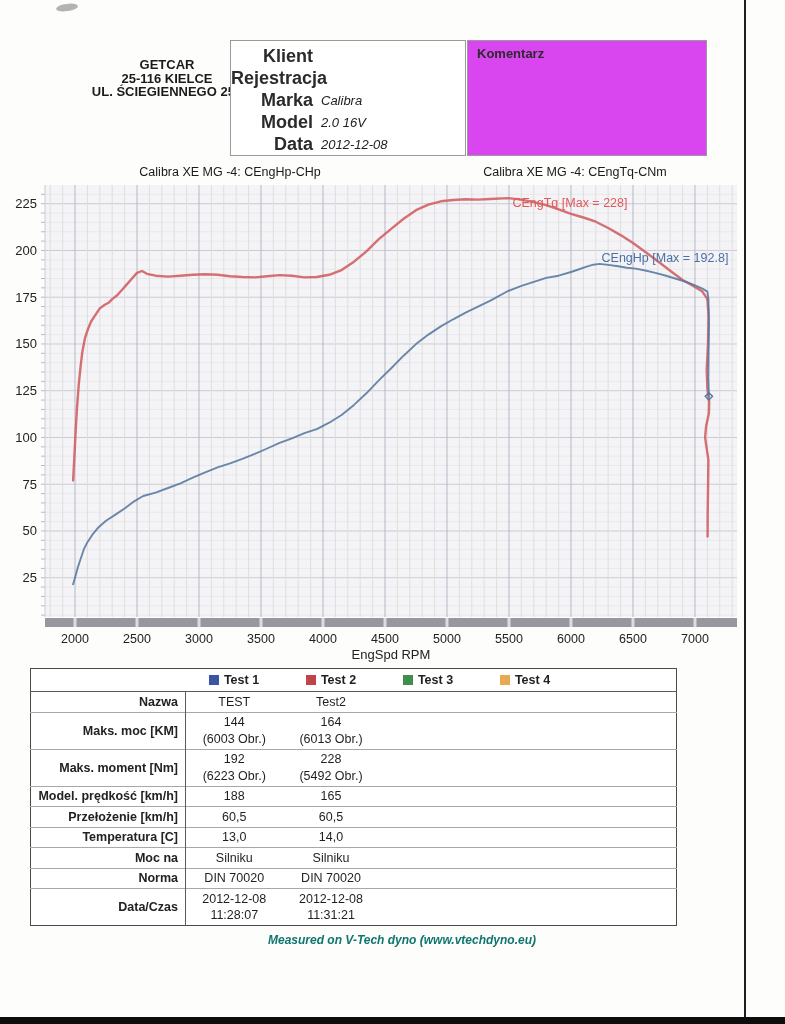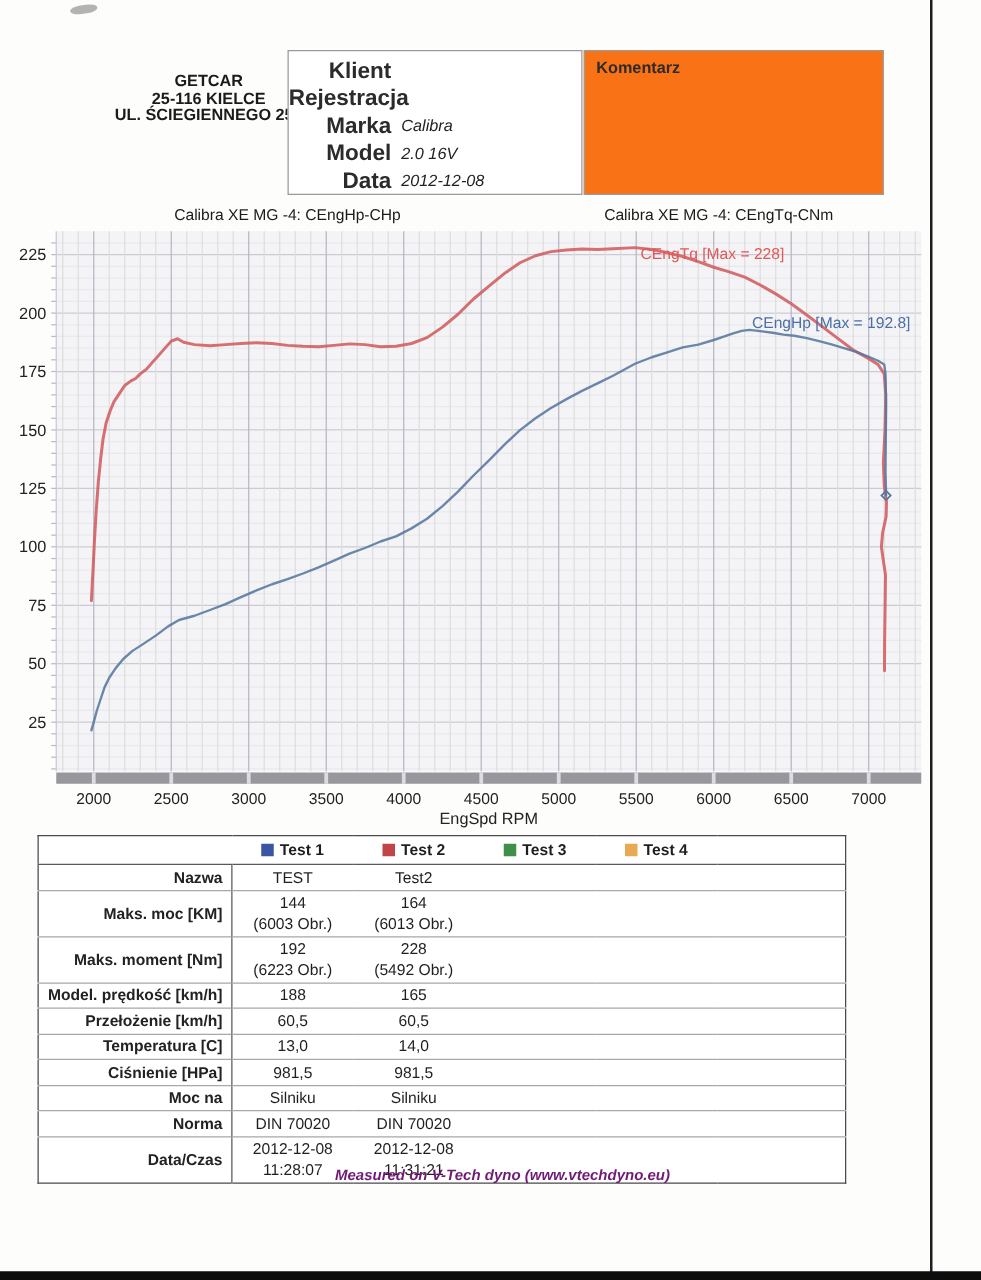--- a/index.html
+++ b/index.html
@@ -7,35 +7,35 @@
     width:785px;height:1024px;position:relative;overflow:hidden;
     background:#fdfdfb;font-family:"Liberation Sans",sans-serif;color:#1f1f1f;
   }
   .abs{position:absolute;}
   
   #company{left:52px;top:58px;width:230px;text-align:center;font-size:13px;font-weight:600;color:#1b1b1b;line-height:13.5px;}
   #client-box{left:230px;top:40px;width:236px;height:116px;border:1px solid #9a9a9a;background:#fff;box-sizing:border-box;padding-top:4px;}
   .c-row{display:flex;height:22px;align-items:center;}
   .c-label{width:82px;text-align:right;font-weight:bold;font-size:18px;color:#2b2b2b;flex:none;}
   .c-value{margin-left:8px;font-size:13px;color:#222;font-style:italic;}
-  #comment-box{left:467px;top:40px;width:240px;height:116px;border:1px solid #9a9a9a;background:#f97316;box-sizing:border-box;padding:5px 0 0 9px;}
+  #comment-box{left:467px;top:40px;width:240px;height:116px;border:1px solid #9a9a9a;background:#d946ef;box-sizing:border-box;padding:5px 0 0 9px;}
   #comment-label{font-weight:bold;font-size:13px;color:#2b2b2b;}
   
   #chart{left:0;top:160px;overflow:visible;font-family:"Liberation Sans",sans-serif;}
   
   #results-wrap{left:30px;top:668px;width:646px;}
   #results-table{border-collapse:collapse;width:646px;background:#fff;border:1.5px solid #4a4a4a;font-size:12.5px;color:#1f1f1f;table-layout:fixed;}
   #results-table td{border-top:1px solid #a8a8a8;padding:1.5px 2px;vertical-align:middle;}
   #results-table td.lbl{text-align:right;font-weight:bold;padding-right:7px;border-right:1.5px solid #5a5a5a;color:#222;}
   #results-table td.val{text-align:center;white-space:pre-line;line-height:1.32;}
   #results-table tr.legend td{border-top:none;border-bottom:1.2px solid #5a5a5a;height:19px;text-align:center;font-weight:bold;}
   #results-table tr.legend td.lbl{border-right:none;}
   .sq{display:inline-block;width:10px;height:10px;margin-right:5px;vertical-align:-1px;}
   
-  #footer{left:45px;top:933px;width:646px;text-align:center;font-size:12px;font-style:italic;font-weight:bold;color:#701a75;padding-left:34px;}
+  #footer{left:45px;top:933px;width:646px;text-align:center;font-size:12px;font-style:italic;font-weight:bold;color:#0f766e;padding-left:34px;}
   
   #edge-line{left:744px;top:0;width:2px;height:1018px;background:#1e1e1e;}
   #bottom-bar{left:0;top:1017px;width:785px;height:7px;background:#0d0d0d;}
   #smudge{left:56px;top:4px;width:22px;height:7px;background:#6a6a6a;opacity:.5;border-radius:40%/50%;transform:rotate(-8deg);}
 </style>
 </head>
 <body>
 
 <div class="abs" id="smudge"></div>
 <div class="abs" id="edge-line"></div>
@@ -332,28 +332,20 @@
         </tr>
         <tr>
           <td class="lbl">Temperatura [C]</td>
           <td class="val">13,0</td>
           <td class="val">14,0</td>
           <td class="val"></td>
           <td class="val"></td>
           <td></td>
         </tr>
         <tr>
-          <td class="lbl">Ciśnienie [HPa]</td>
-          <td class="val">981,5</td>
-          <td class="val">981,5</td>
-          <td class="val"></td>
-          <td class="val"></td>
-          <td></td>
-        </tr>
-        <tr>
           <td class="lbl">Moc na</td>
           <td class="val">Silniku</td>
           <td class="val">Silniku</td>
           <td class="val"></td>
           <td class="val"></td>
           <td></td>
         </tr>
         <tr>
           <td class="lbl">Norma</td>
           <td class="val">DIN 70020</td>

